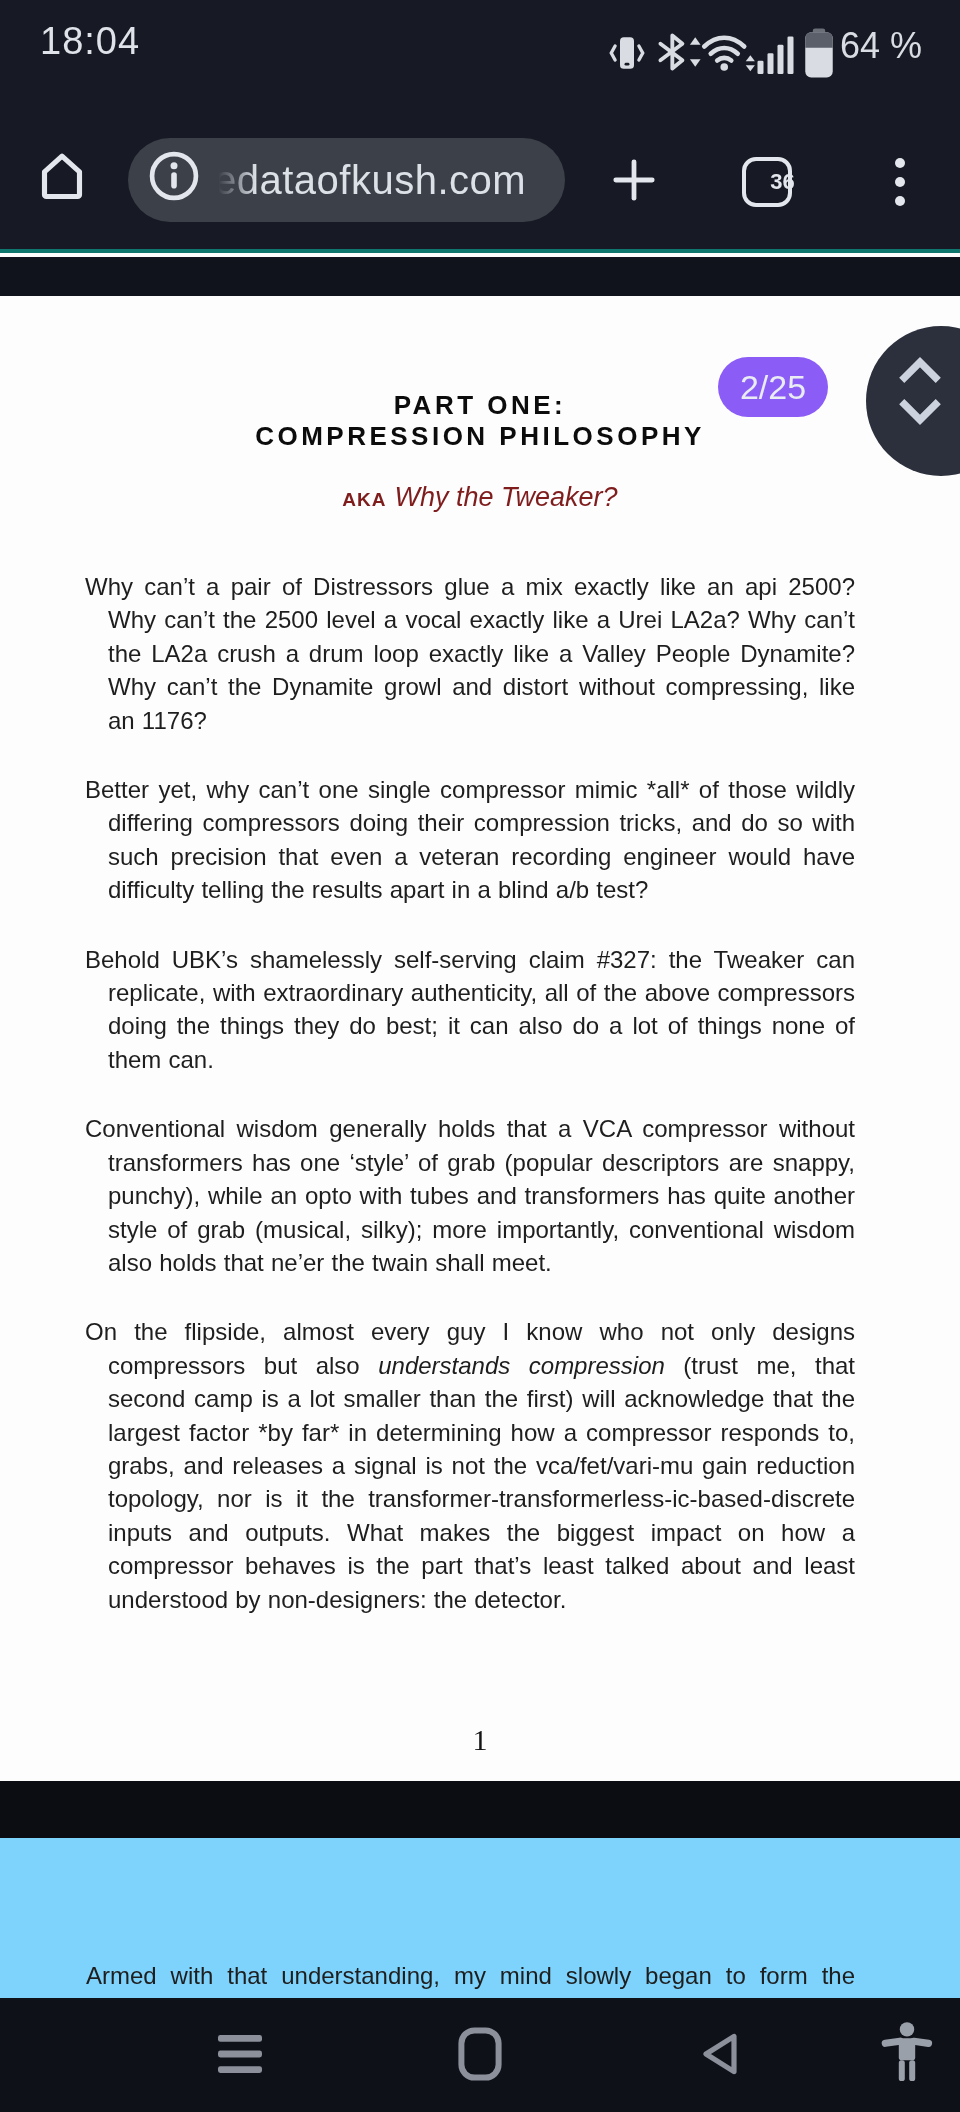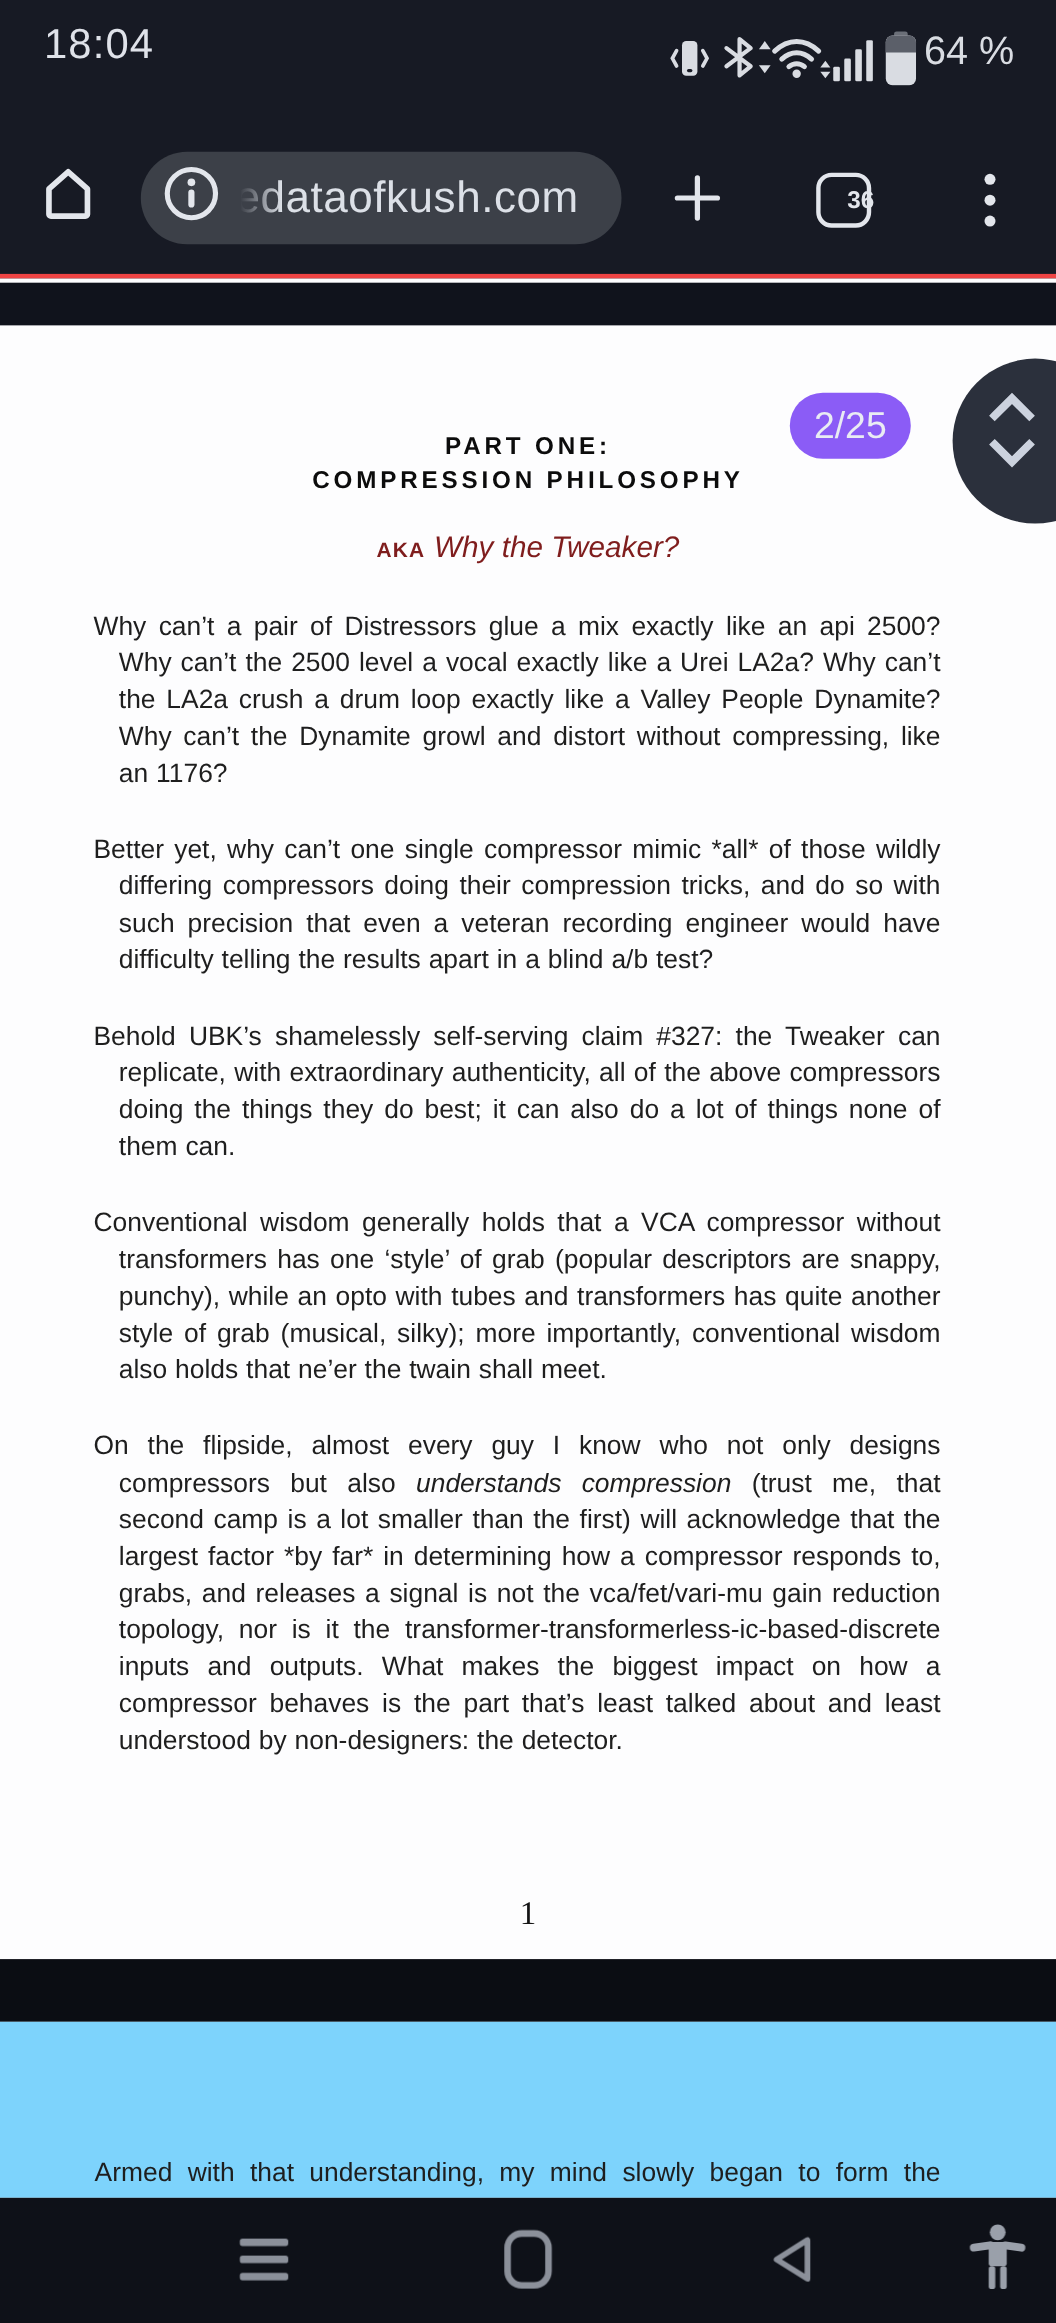--- a/index.html
+++ b/index.html
@@ -4,45 +4,45 @@
 <style>
   html,body{margin:0;padding:0;}
   body{
     width:960px;height:2112px;position:relative;overflow:hidden;
     background:#fdfdfe;font-family:"Liberation Sans",sans-serif;
     -webkit-font-smoothing:antialiased;
   }
   .abs{position:absolute;}
 
   
-  .header{position:absolute;top:0;left:0;width:960px;height:253px;background:#171a24;border-bottom:4px solid #ef4444;box-sizing:border-box;}
+  .header{position:absolute;top:0;left:0;width:960px;height:253px;background:#171a24;border-bottom:4px solid #0f766e;box-sizing:border-box;}
   .time{position:absolute;left:40px;top:20px;font-size:38px;color:#dfe2e9;letter-spacing:1px;}
   .battery-text{position:absolute;left:840px;top:25px;font-size:36px;color:#d9dce2;}
 
   
   .home-btn{position:absolute;left:30px;top:146px;width:64px;height:64px;display:flex;align-items:center;justify-content:center;}
   .url-pill{position:absolute;left:128px;top:138px;width:437px;height:84px;border-radius:42px;background:#3c4048;}
   .info-ic{position:absolute;left:18px;top:10px;}
   .url-text{position:absolute;left:86px;top:0;height:84px;display:flex;align-items:center;font-size:40px;color:#dce0e7;letter-spacing:0.5px;white-space:nowrap;}
   .url-fade{position:absolute;left:84px;top:12px;width:44px;height:60px;background:linear-gradient(to right,#3c4048 15%,rgba(60,64,72,0));}
   .newtab-btn{position:absolute;left:602px;top:150px;width:64px;height:64px;display:flex;align-items:center;justify-content:center;}
   .tabs-btn{position:absolute;left:742px;top:157px;width:50px;height:50px;border:4px solid #e3e6ec;border-radius:14px;box-sizing:border-box;display:flex;align-items:center;justify-content:center;padding-left:31px;}
   .tabs-count{font-size:22px;font-weight:700;color:#e3e6ec;}
   .menu-btn{position:absolute;left:878px;top:144px;width:44px;height:76px;display:flex;flex-direction:column;align-items:center;justify-content:center;gap:9px;}
   .menu-btn i{width:10px;height:10px;border-radius:50%;background:#e3e6ec;}
 
   .strip{position:absolute;top:257px;left:0;width:960px;height:39px;background:#10131c;}
 
   
   .page1{position:absolute;top:296px;left:0;width:960px;height:1485px;background:#fdfdfe;color:#1e1e1e;}
-  .title{margin-top:94px;text-align:center;font-weight:700;color:#0c0c0c;font-size:22px;line-height:31px;letter-spacing:3.5px;}
+  .title{margin-top:94px;text-align:center;font-weight:700;color:#0c0c0c;font-size:26px;line-height:31px;letter-spacing:3.5px;}
   .subtitle{margin-top:30px;text-align:center;line-height:30px;color:#7f1d1d;}
   .subtitle .aka{font-size:19px;font-weight:700;letter-spacing:1px;}
   .subtitle .it{font-size:27px;font-style:italic;margin-left:8px;}
-  .content{margin:36px 105px 0 108px;}
+  .content{margin:54px 105px 0 108px;}
   .body-par{font-size:24px;line-height:33.4px;text-align:justify;text-indent:-23px;margin:0 0 36px 0;word-spacing:0.5px;}
   .body-par.tight{margin-bottom:0;}
   .body-par .it{font-style:italic;}
   .page-num{position:absolute;bottom:24px;left:0;width:100%;text-align:center;font-family:"Liberation Serif",serif;font-size:30px;color:#141414;}
 
   
   .gap-bar{position:absolute;top:1781px;left:0;width:960px;height:57px;background:#0b0d13;}
   .page2{position:absolute;top:1838px;left:0;width:960px;height:160px;background:#7dd3fc;display:flex;align-items:flex-end;}
   .body-line{margin:0 105px 6px 86px;width:769px;font-size:24px;line-height:33.4px;color:#1e1e1e;text-align:justify;text-align-last:justify;}
 

